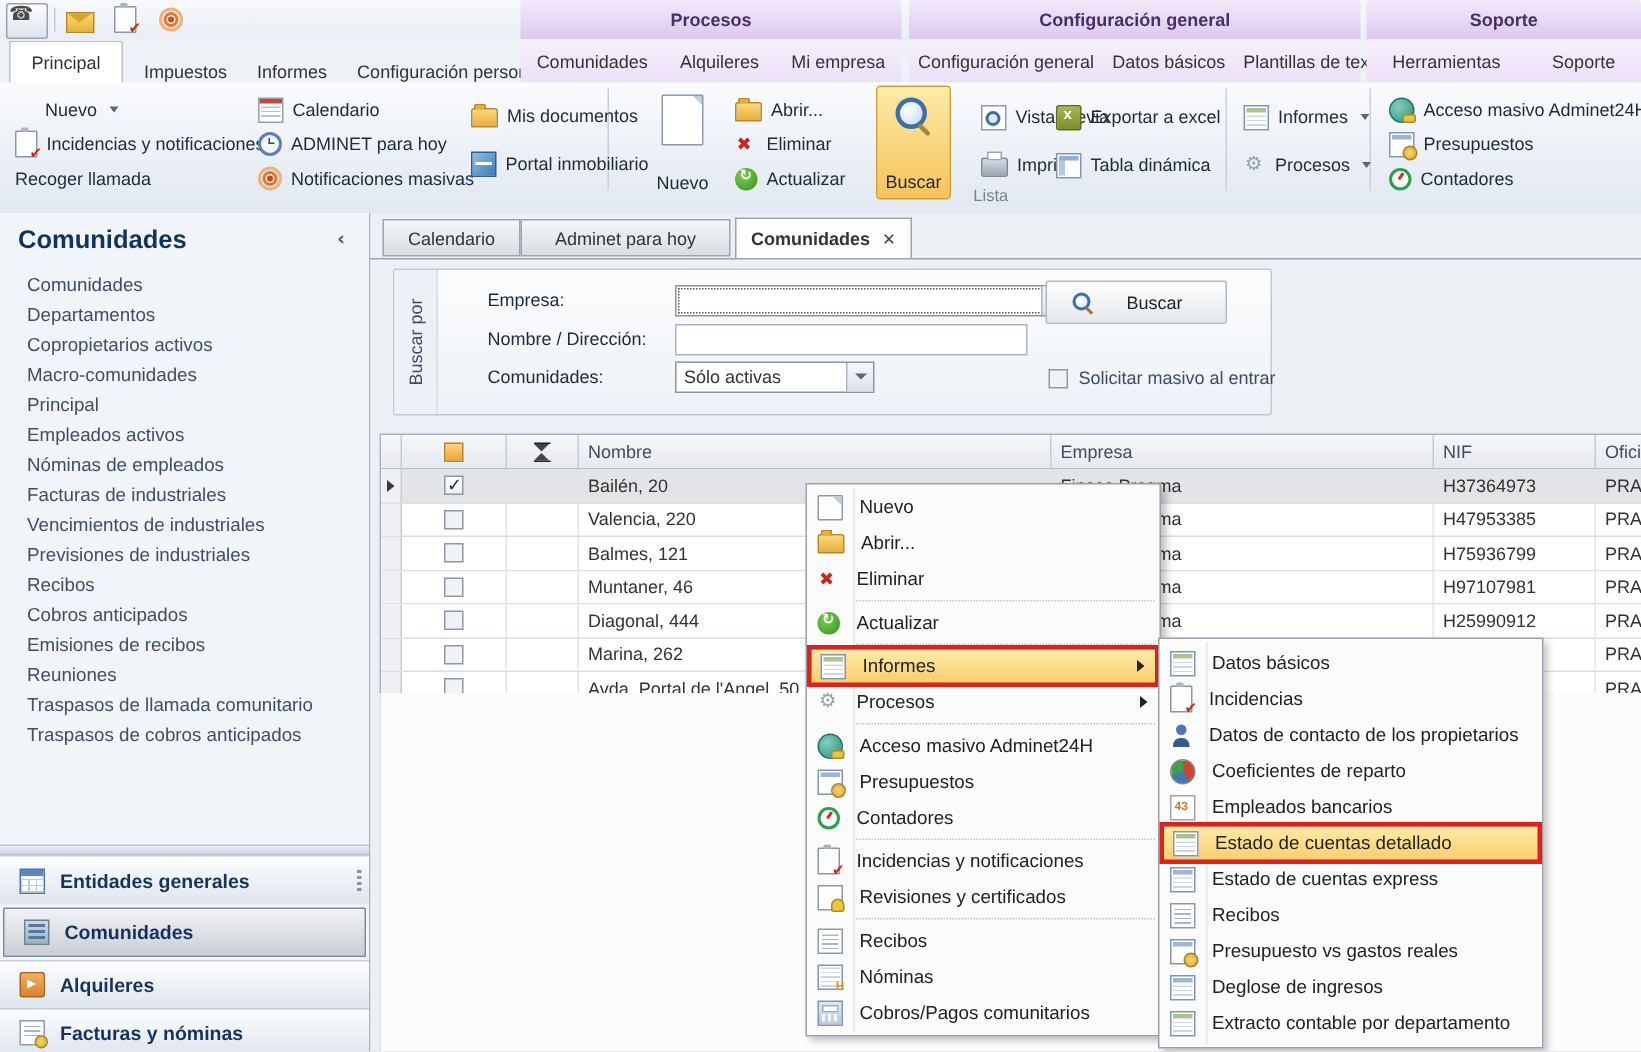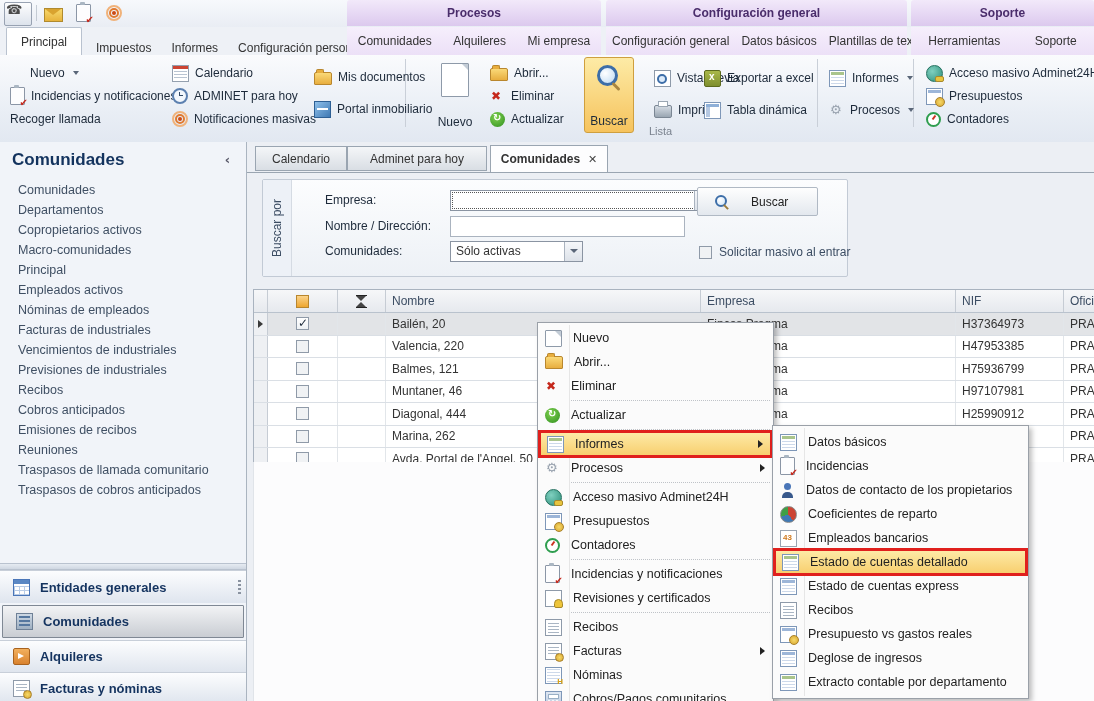--- a/index.html
+++ b/index.html
@@ -565,25 +565,20 @@
     <div class="mi">
         <span class="ic i-bellpage"></span>
         <span class="ml">Revisiones y certificados</span>
       </div>
     <div class="msep"></div>
     <div class="mi">
         <span class="ic i-receipt"></span>
         <span class="ml">Recibos</span>
       </div>
     <div class="mi">
-        <span class="ic i-invoice"></span>
-        <span class="ml">Facturas</span>
-        <span class="subarrow"></span>
-      </div>
-    <div class="mi">
         <span class="ic i-payroll"></span>
         <span class="ml">Nóminas</span>
       </div>
     <div class="mi">
         <span class="ic i-calc"></span>
         <span class="ml">Cobros/Pagos comunitarios</span>
       </div>
   </div>
 
   <div class="menu" style="left:772px;top:425px;width:255px;padding:4px 0">

